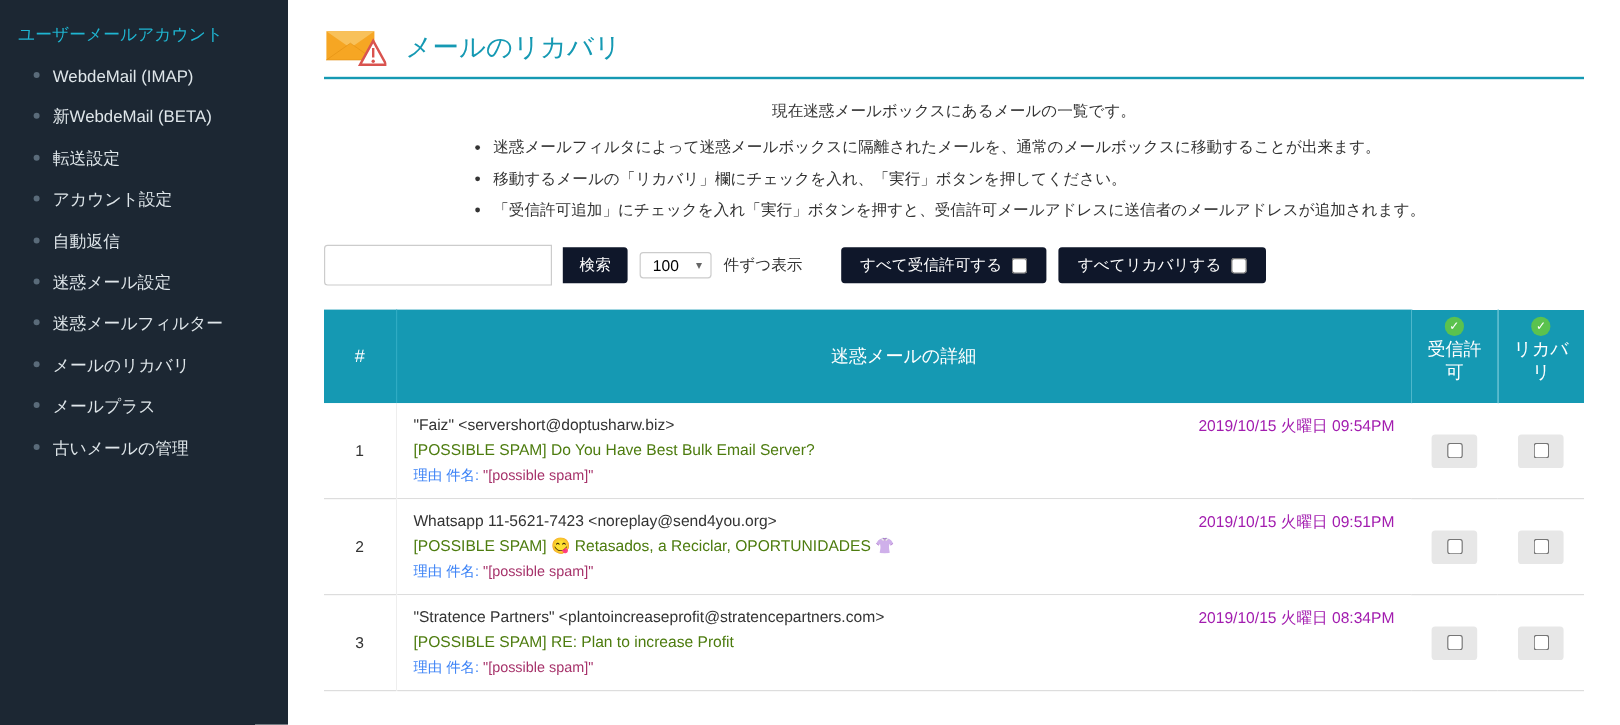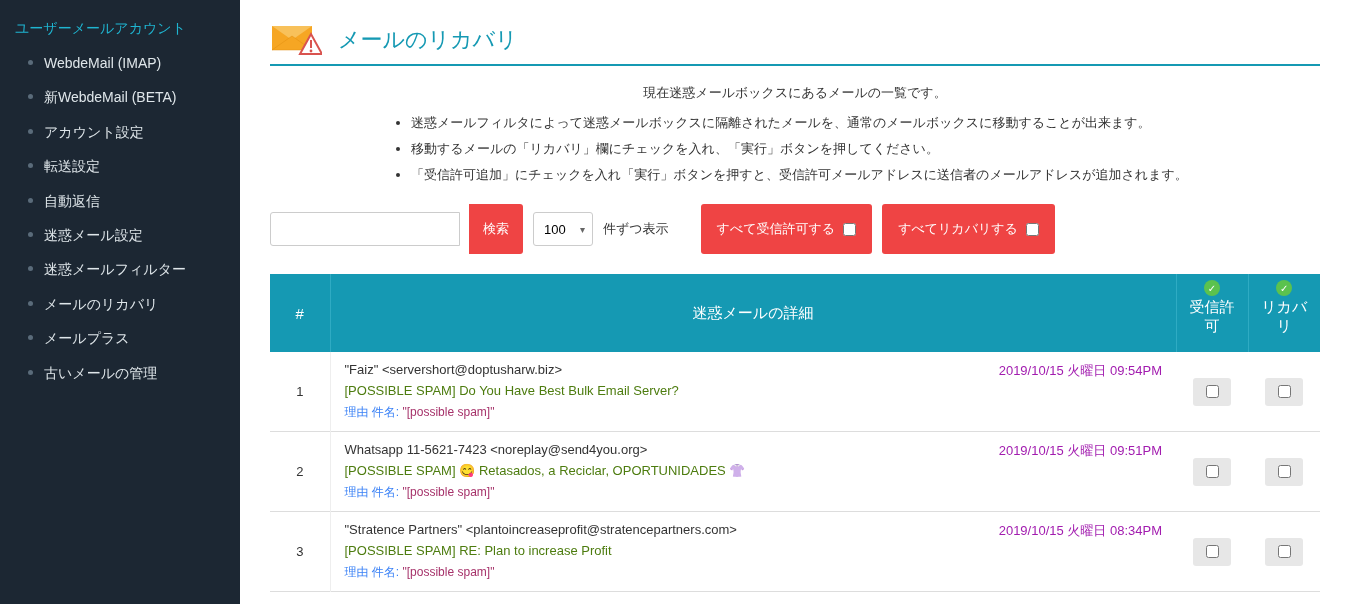--- a/index.html
+++ b/index.html
@@ -13,24 +13,24 @@
 .side-list li::before { content:""; position:absolute; left:28px; top:14px; width:5px; height:5px; border-radius:50%; background:#5a6b7a; }
 .main { flex:1; padding:20px 30px 0 30px; overflow:hidden; }
 .page-head { display:flex; align-items:center; margin-bottom:18px; border-bottom:2px solid #1599b3; padding-bottom:4px; }
 .page-icon { width:52px; height:40px; margin-right:16px; position:relative; }
 .page-title { color:#1599b3; font-size:22px; font-weight:normal; }
 .intro { text-align:center; margin:14px 0 12px; font-size:13px; }
 .bullets { width:820px; margin:0 auto 20px; padding-left:26px; }
 .bullets li { margin:8px 0; font-size:13px; color:#333; list-style:disc; }
 .toolbar { display:flex; align-items:center; gap:10px; margin-bottom:20px; }
 .search-input { width:190px; height:34px; border:1px solid #ccc; border-radius:3px 0 0 3px; padding:0 8px; font-size:13px; }
-.btn { display:inline-flex; align-items:center; justify-content:center; height:50px; padding:0 14px; border:none; border-radius:3px; font-size:13px; cursor:pointer; color:#fff; background:#ef4444; }
+.btn { display:inline-flex; align-items:center; justify-content:center; height:30px; padding:0 14px; border:none; border-radius:3px; font-size:13px; cursor:pointer; color:#fff; background:#0f172a; }
 .btn-search { border-radius:0 3px 3px 0; margin-left:-1px; }
 .select-wrap { position:relative; display:inline-block; }
-.select-box { height:34px; border:1px solid #ccc; border-radius:3px; padding:0 26px 0 10px; font-size:13px; background:#fff; appearance:none; cursor:pointer; }
+.select-box { height:22px; border:1px solid #ccc; border-radius:3px; padding:0 26px 0 10px; font-size:13px; background:#fff; appearance:none; cursor:pointer; }
 .select-caret { position:absolute; right:8px; top:50%; transform:translateY(-50%); pointer-events:none; color:#666; font-size:10px; }
 .per-label { font-size:13px; color:#333; }
 .btn-wide { padding:0 16px; display:inline-flex; align-items:center; gap:8px; }
 .btn-wide input[type=checkbox] { width:13px; height:13px; cursor:pointer; }
 .table { width:100%; border-collapse:collapse; }
 .table thead th { background:#1599b3; color:#fff; font-weight:normal; padding:16px 10px; text-align:center; font-size:15px; border-right:1px solid #2fabc3; }
 .table thead th:last-child { border-right:none; }
 .th-num { width:60px; }
 .th-allow, .th-recov { width:72px; font-size:13px; position:relative; padding-top:24px!important; }
 .th-check-icon { position:absolute; top:6px; left:50%; transform:translateX(-50%); width:16px; height:16px; background:#5bc24e; border-radius:50%; display:flex; align-items:center; justify-content:center; color:#fff; font-size:10px; }
@@ -56,24 +56,24 @@
   <aside class="sidebar">
     <div class="side-header">ユーザーメールアカウント</div>
     <ul class="side-list">
       <li>
           <a href="#">WebdeMail (IMAP)</a>
         </li>
       <li>
           <a href="#">新WebdeMail (BETA)</a>
         </li>
       <li>
+          <a href="#">転送設定</a>
+        </li>
+      <li>
           <a href="#">アカウント設定</a>
-        </li>
-      <li>
-          <a href="#">転送設定</a>
         </li>
       <li>
           <a href="#">自動返信</a>
         </li>
       <li>
           <a href="#">迷惑メール設定</a>
         </li>
       <li>
           <a href="#">迷惑メールフィルター</a>
         </li>

